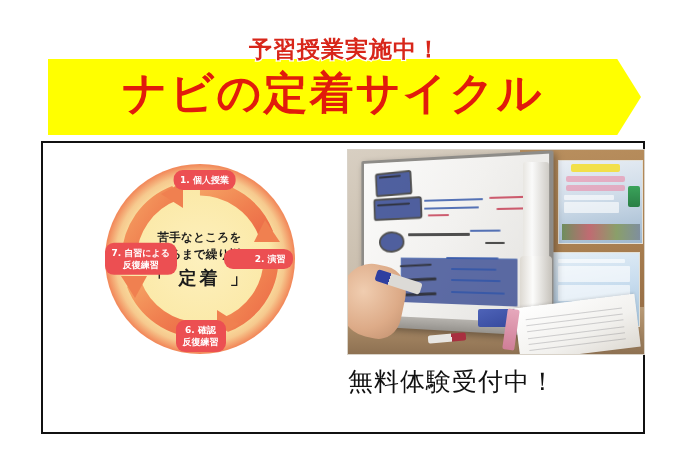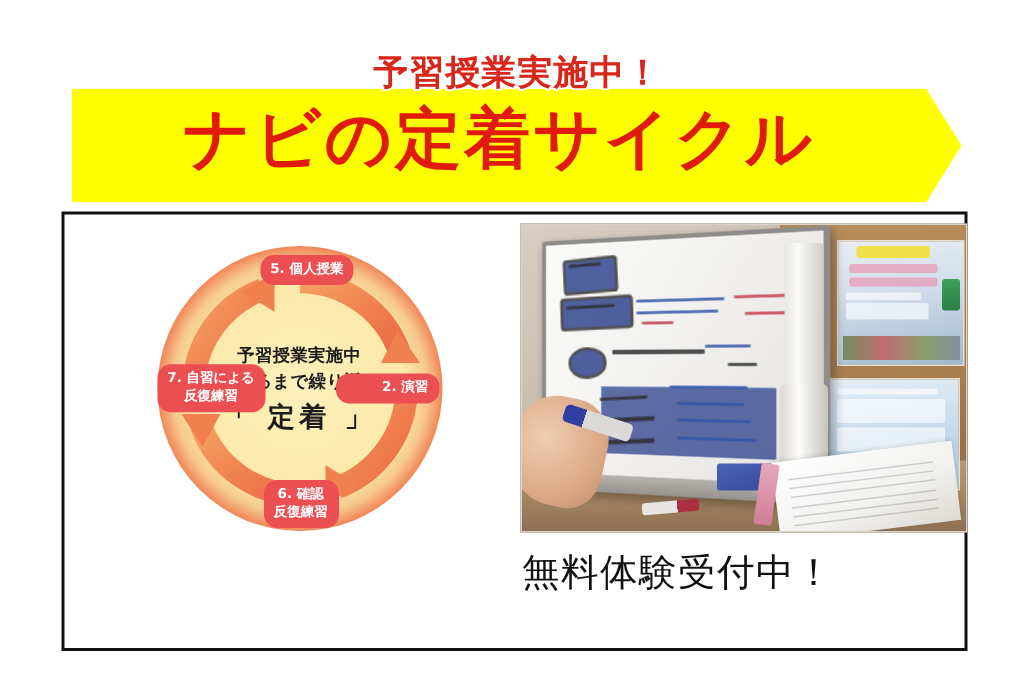--- a/index.html
+++ b/index.html
@@ -330,27 +330,27 @@
         </g>
         <g fill="#f08050">
           <polygon points="160,56 175,78 149,78"></polygon>
           <polygon points="134,160 112,172 112,146"></polygon>
           <polygon points="30,134 16,112 42,112"></polygon>
           <polygon points="56,30 78,18 78,44"></polygon>
         </g>
       </svg>
 
       <div class="center-text">
-        <div class="center-line-1">予習授業実施中</div>
+        <div class="center-line-1">苦手なところを</div>
         <div class="center-line-2">わかるまで繰り返し</div>
         <div class="center-line-3">「 定着 」</div>
       </div>
 
       <div class="cycle-label" id="label-1">
-        <span>5. 個人授業</span>
+        <span>1. 個人授業</span>
       </div>
 
       <div class="cycle-label" id="label-2">
         <span>2. 演習</span>
       </div>
 
       <div class="cycle-label" id="label-3">
         <div>6. 確認</div>
         <div>反復練習</div>
       </div>

